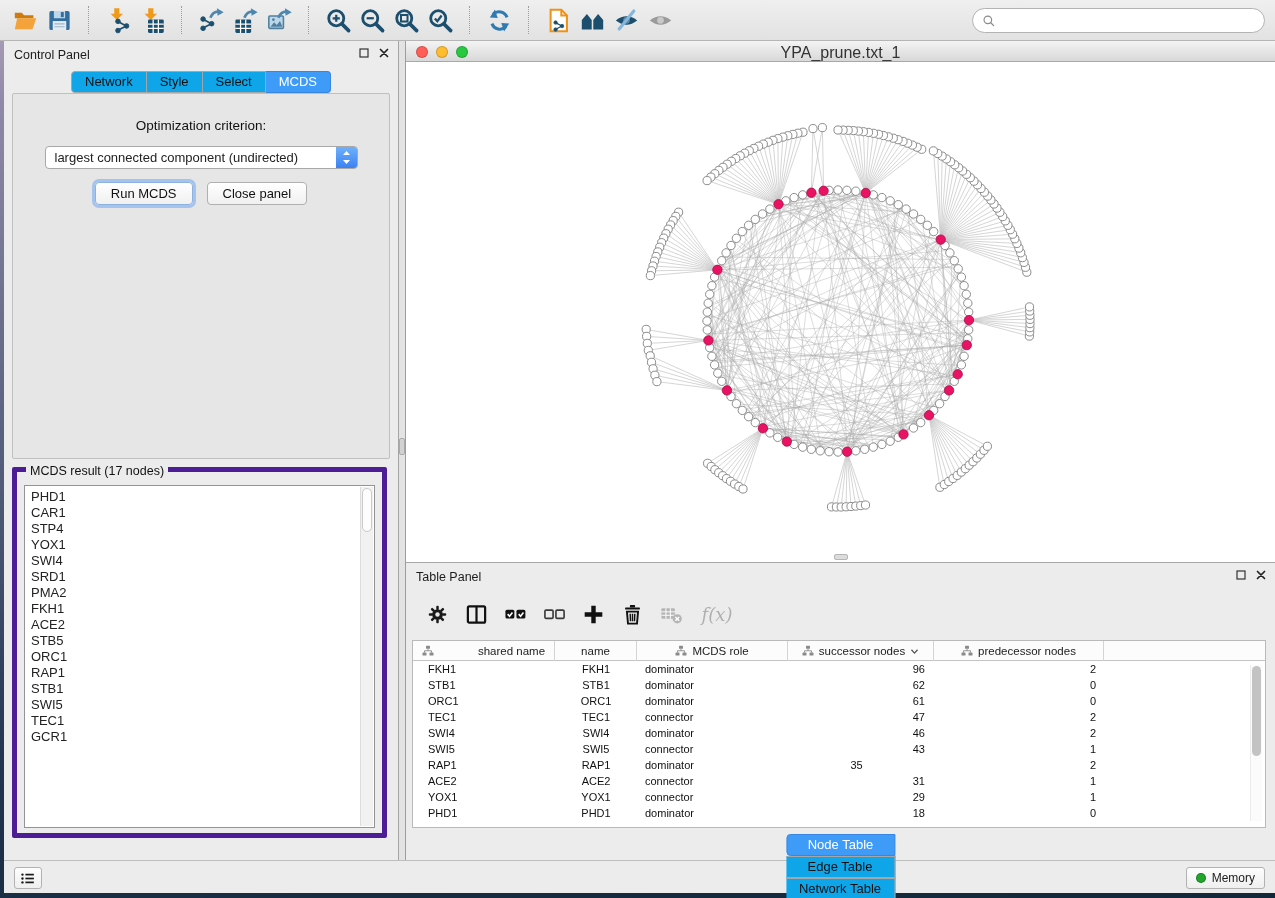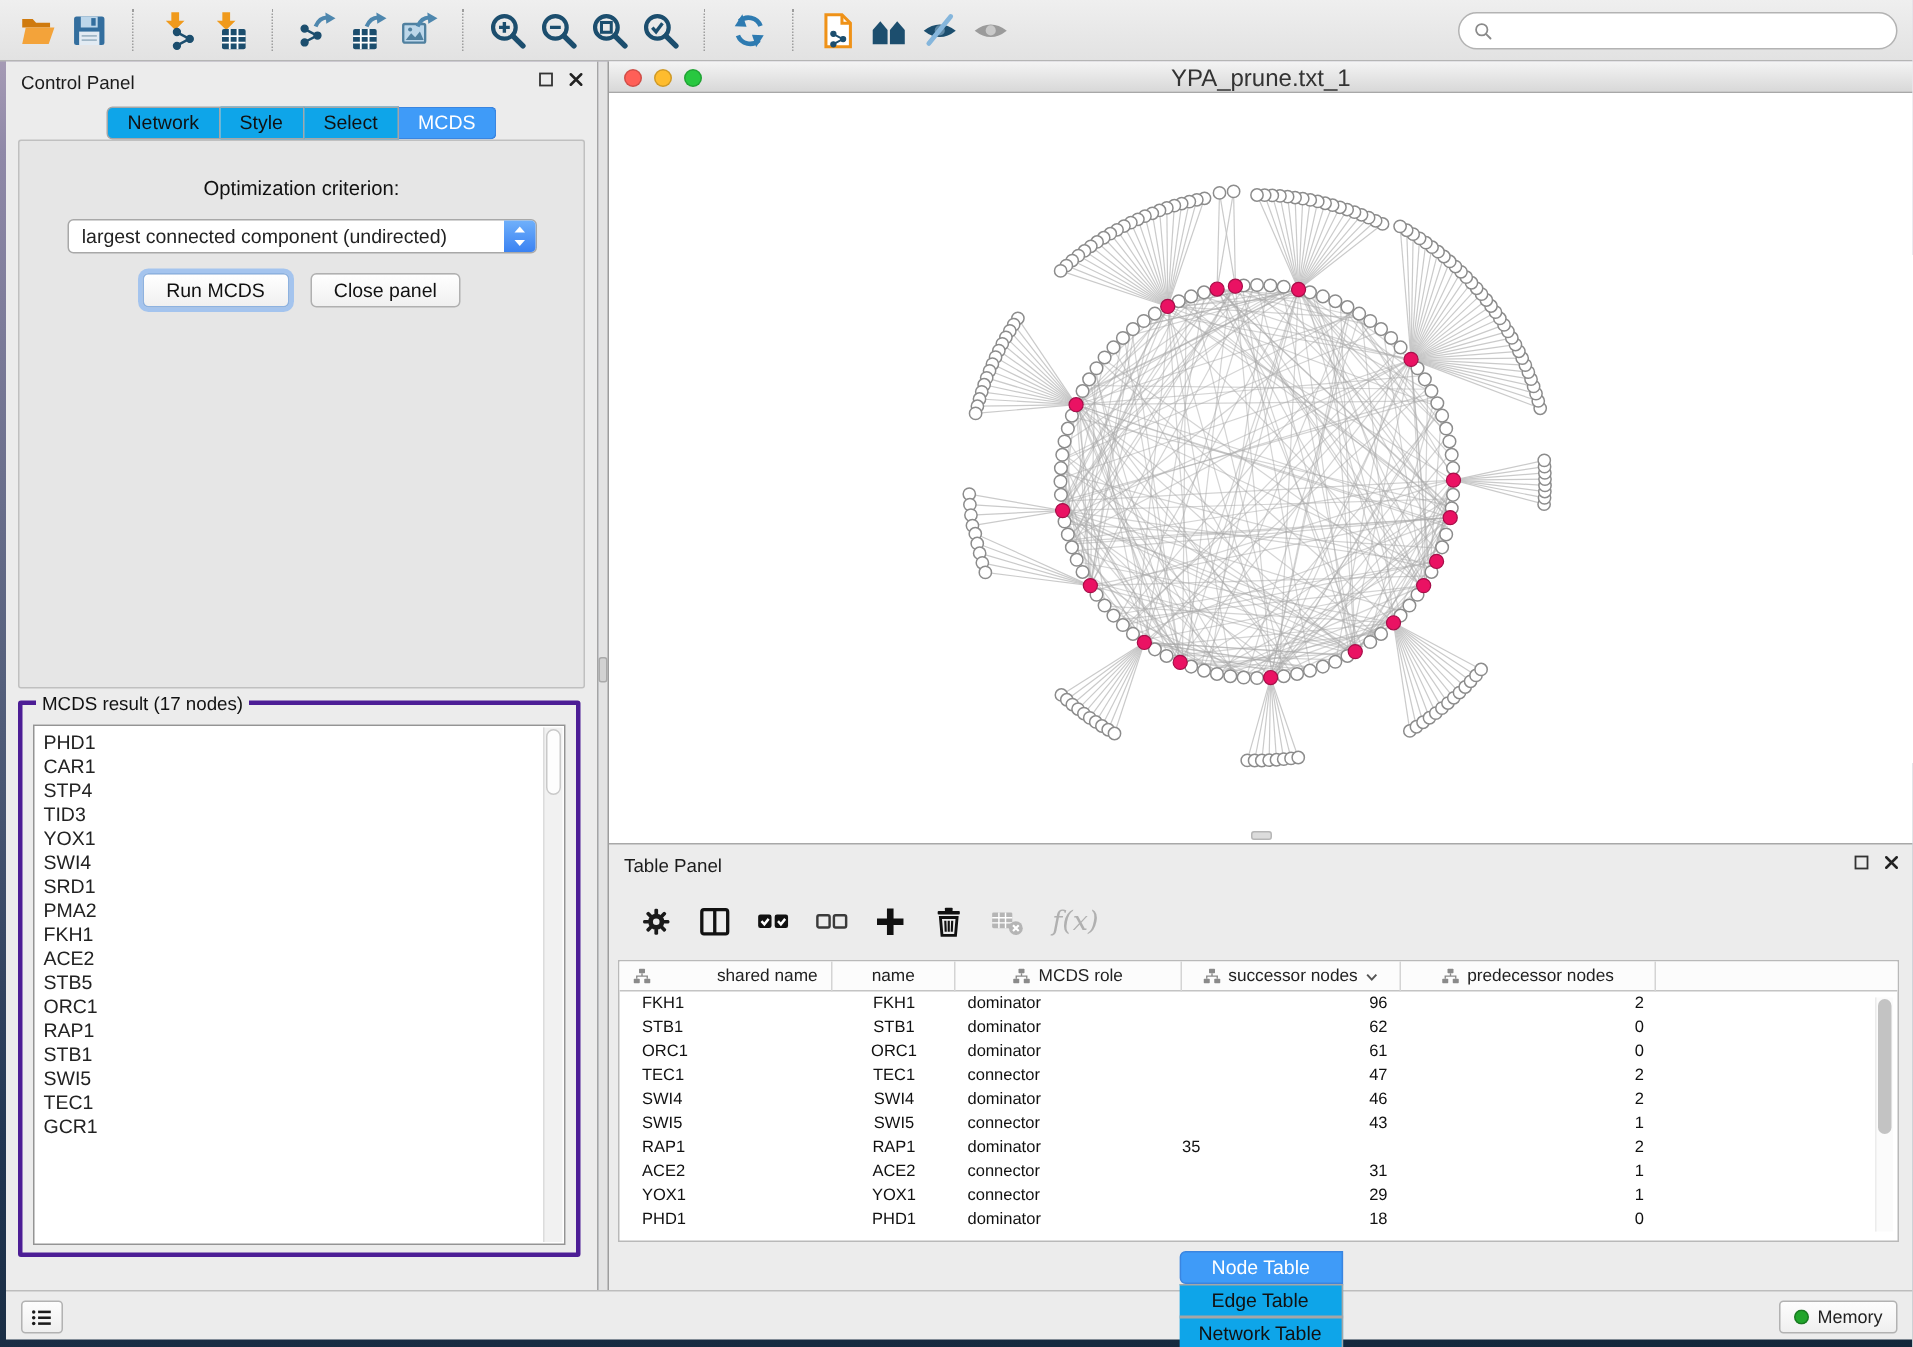--- a/index.html
+++ b/index.html
@@ -43,21 +43,21 @@
   .opt-select { position:relative; width:313px; height:23px; margin:13px auto 0;
     background:#fff; border:1px solid #a8a8a8; border-radius:4px; font-size:13px; line-height:21px; padding-left:9px; }
   .opt-stepper { position:absolute; right:0; top:0; bottom:0; width:21px;
     background:linear-gradient(#6fb0fb,#3b82f2); border-radius:0 3px 3px 0; }
   .opt-stepper svg { width:21px; height:21px; }
   .btn-row { display:flex; justify-content:center; gap:14px; margin-top:13px; }
   .aqua-btn { height:23px; padding:0 15px; background:linear-gradient(#ffffff,#f0f0f0);
     border:1px solid #b0b0b0; border-radius:4px; font-size:13px; font-family:"Liberation Sans",sans-serif; color:#111; }
   .aqua-btn.focused { border-color:#8db2e0; box-shadow:0 0 0 3px rgba(110,168,244,.55); }
 
-  .groupbox { position:absolute; left:8px; top:426px; width:375px; height:371px; border:3px solid #4c1d95; border-radius:2px; }
+  .groupbox { position:absolute; left:8px; top:426px; width:375px; height:371px; border:5px solid #4c1d95; border-radius:2px; }
   .groupbox .legend { position:absolute; top:-8px; left:9px; background:#ececec; padding:0 4px; font-size:12.5px; color:#111; }
   .mcds-list { position:absolute; left:7px; right:7px; top:13px; bottom:5px; background:#fff;
     border:1px solid #949494; padding:3px 0 0 6px; font-size:13px; line-height:16px; overflow:hidden; }
   .list-scroll { position:absolute; right:1px; top:1px; bottom:1px; width:13px; background:#f1f1f1; border-left:1px solid #dcdcdc; }
   .list-thumb { position:absolute; top:1px; left:1px; width:10px; height:44px; background:#fdfdfd; border:1px solid #c9c9c9; border-radius:6px; }
 
   
   .vsplit { position:absolute; left:399px; top:41px; width:7px; height:819px; background:#e3e3e3; border-right:1px solid #9d9d9d; }
   .vhandle { position:absolute; top:397px; left:0; width:6px; height:17px; background:#d2d2d2; border:1px solid #aaa; border-radius:2px; }
 
@@ -298,21 +298,20 @@
     </div>
     <div class="groupbox">
       <span class="legend">MCDS result (17 nodes)</span>
       <div class="mcds-list" id="mcds-list">
         <div class="list-scroll">
             <div class="list-thumb"></div>
           </div>
       <div>PHD1</div>
           <div>CAR1</div>
           <div>STP4</div>
-          <div>TID3</div>
           <div>YOX1</div>
           <div>SWI4</div>
           <div>SRD1</div>
           <div>PMA2</div>
           <div>FKH1</div>
           <div>ACE2</div>
           <div>STB5</div>
           <div>ORC1</div>
           <div>RAP1</div>
           <div>STB1</div>
@@ -1147,21 +1146,21 @@
             <div class="td" style="width: 142px; text-align: left; padding-left: 15px;">SWI5</div>
             <div class="td" style="width: 82px; text-align: center;">SWI5</div>
             <div class="td" style="width: 151px; text-align: left; padding-left: 8px;">connector</div>
             <div class="td" style="width: 146px; text-align: right; padding-right: 9px;">43</div>
             <div class="td" style="width: 170px; text-align: right; padding-right: 8px;">1</div>
           </div>
           <div class="tr">
             <div class="td" style="width: 142px; text-align: left; padding-left: 15px;">RAP1</div>
             <div class="td" style="width: 82px; text-align: center;">RAP1</div>
             <div class="td" style="width: 151px; text-align: left; padding-left: 8px;">dominator</div>
-            <div class="td" style="width: 146px; text-align: left; padding-right: 9px;">35</div>
+            <div class="td" style="width: 146px; text-align: center; padding-right: 9px;">35</div>
             <div class="td" style="width: 170px; text-align: right; padding-right: 8px;">2</div>
           </div>
           <div class="tr">
             <div class="td" style="width: 142px; text-align: left; padding-left: 15px;">ACE2</div>
             <div class="td" style="width: 82px; text-align: center;">ACE2</div>
             <div class="td" style="width: 151px; text-align: left; padding-left: 8px;">connector</div>
             <div class="td" style="width: 146px; text-align: right; padding-right: 9px;">31</div>
             <div class="td" style="width: 170px; text-align: right; padding-right: 8px;">1</div>
           </div>
           <div class="tr">

